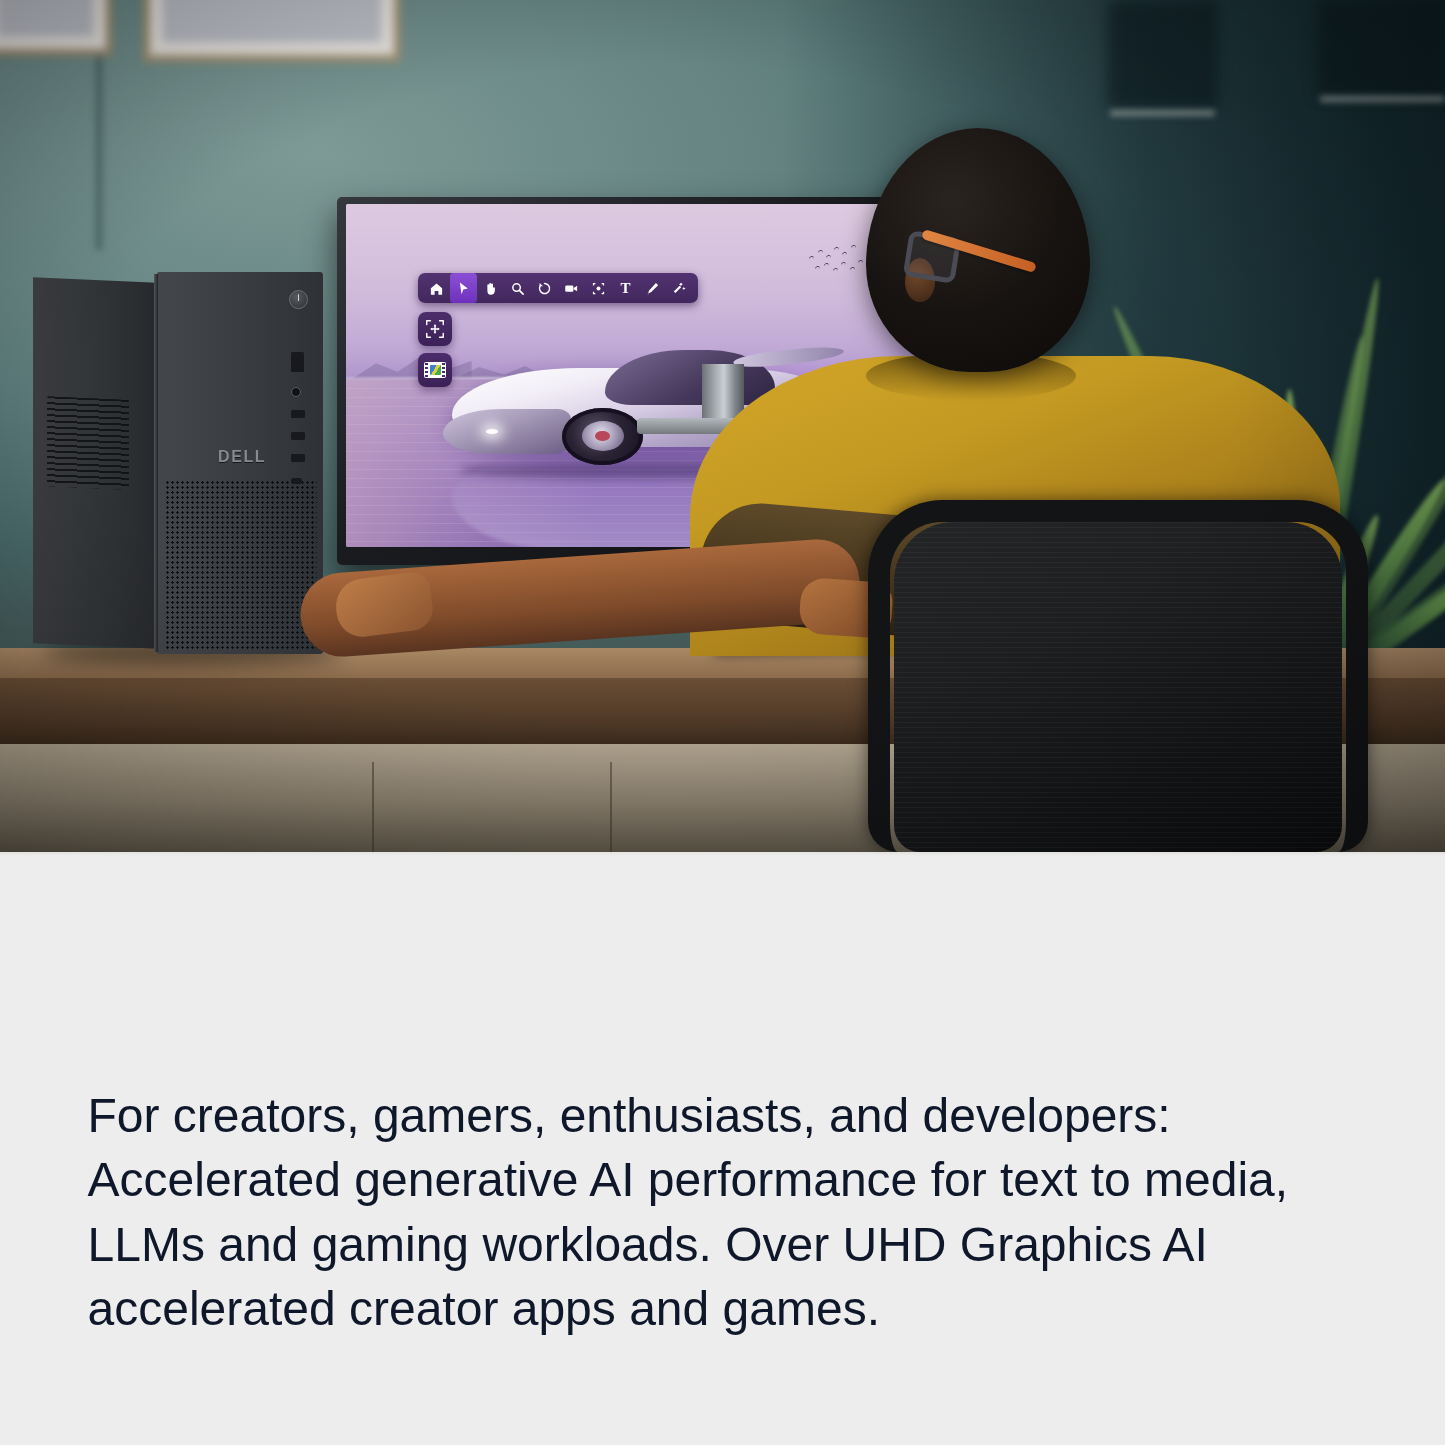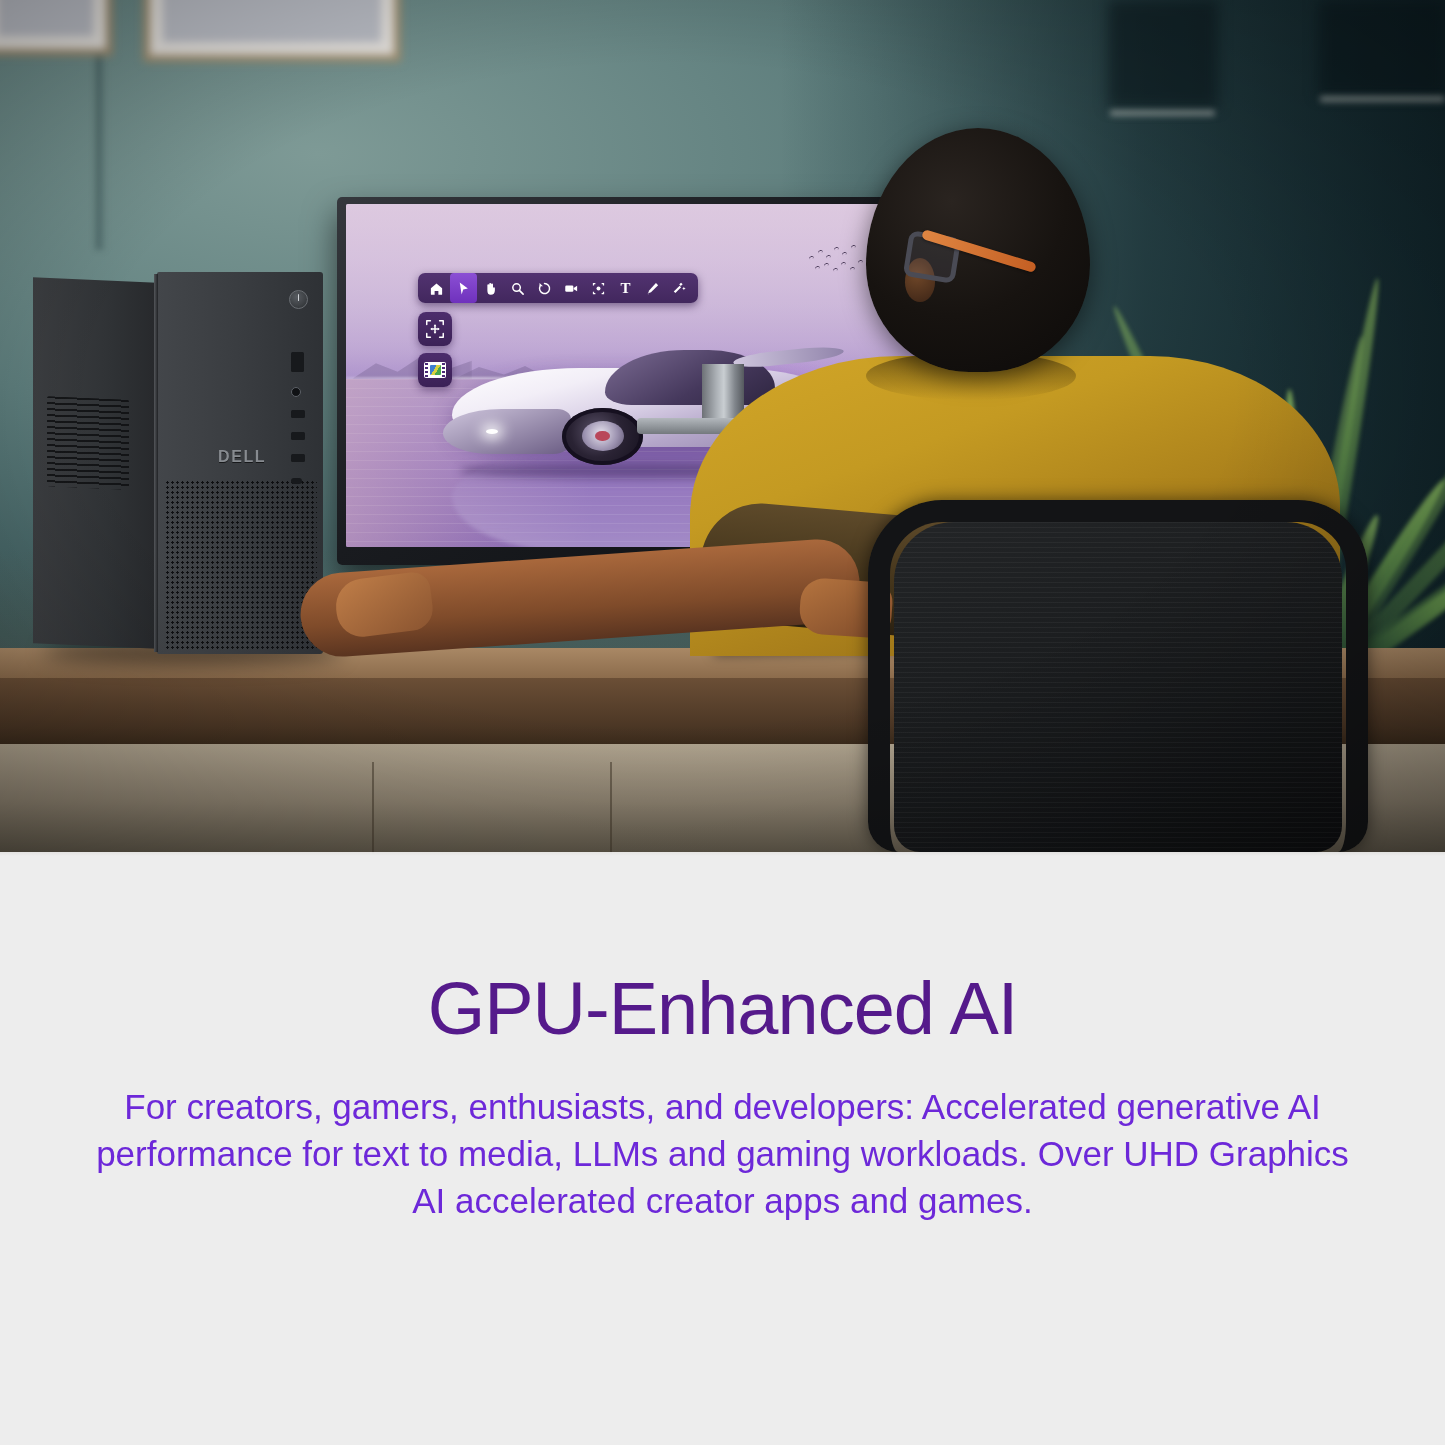--- a/index.html
+++ b/index.html
@@ -404,22 +404,22 @@
     background:#ededed;
   }
   .caption-title {
     position:absolute; left:0; top:110px; width:100%;
     text-align:center; color:#551a8b;
     font-size:74px; font-weight:400; letter-spacing:-1px;
     white-space:nowrap;
   }
   .caption-body {
     position:absolute; left:50%; top:228px; transform:translateX(-50%);
-    width:1270px; text-align:center; color:#6d28d9;
-    font-size:35px; line-height:1.34; font-weight:400;
+    width:1270px; color:#0f172a;
+    font-size:48px; line-height:1.34; font-weight:400;
   }
 </style>
 </head>
 <body>
 
 <div id="page">
 
   <div class="photo">
 
     <div class="wall-dark"></div>
@@ -626,17 +626,16 @@
     <div class="chair">
       <div class="chair-mesh"></div>
       <div class="chair-frame"></div>
     </div>
 
     <div class="vignette"></div>
     <div class="photo-base-line"></div>
   </div>
 
   <div class="caption">
-    <h1 class="caption-title">GPU-Enhanced AI</h1>
     <p class="caption-body">For creators, gamers, enthusiasts, and developers: Accelerated generative AI performance for text to media, LLMs and gaming workloads. Over UHD Graphics AI accelerated creator apps and games.</p>
   </div>
 
 </div>
 
 </body></html>

